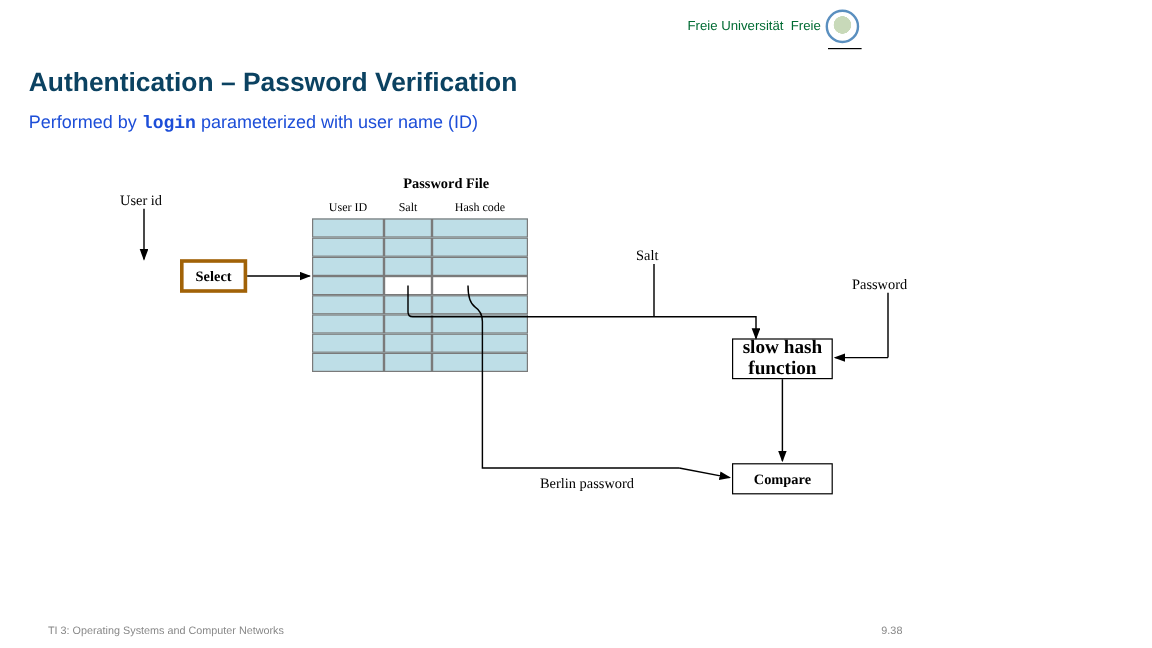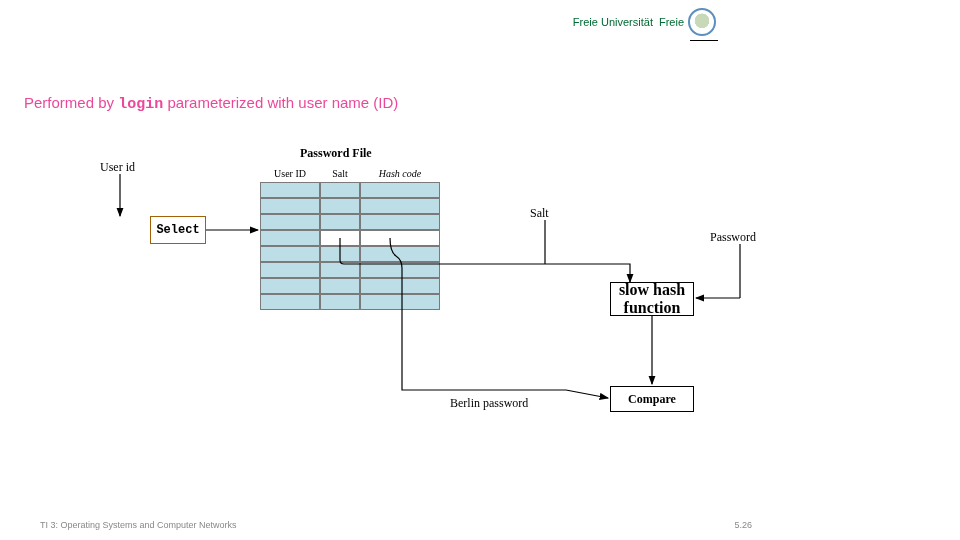--- a/index.html
+++ b/index.html
@@ -8,41 +8,41 @@
 
   
   .logo-wrap { position: absolute; top: 8px; right: 60px; display: flex; align-items: center; gap: 4px; }
   .logo-rule { position: absolute; top: 40px; right: 58px; left: 690px; height: 1px; background: #000; }
   .logo-text { font-size: 11px; color: #006b33; display: flex; align-items: center; gap: 3px; }
   .logo-swash { font-family: cursive; font-size: 14px; color: #006b33; }
   .seal { width: 28px; height: 28px; border-radius: 50%; border: 2px solid #5a8fbf; background: radial-gradient(circle at 50% 45%, #c8d9b9 0 40%, #fff 42% 100%); display:flex; align-items:center; justify-content:center; }
 
   
   .title { position: absolute; top: 56px; left: 24px; font-size: 22px; font-weight: 700; color: #0b4261; }
-  .subtitle { position: absolute; top: 94px; left: 24px; font-size: 15px; color: #ec4899; }
+  .subtitle { position: absolute; top: 94px; left: 24px; font-size: 15px; color: #1d4ed8; }
   .subtitle .mono { font-family: "Courier New", monospace; font-weight: 700; }
 
   
   .diagram { position: absolute; top: 140px; left: 90px; width: 700px; height: 340px; }
   .lbl { position: absolute; font-size: 12px; font-family: "Times New Roman", serif; white-space: nowrap; }
-  .lbl.bold { font-weight: 700; }
+  .lbl.bold { font-weight: 700; margin-left: 36px; }
 
   
   .pfile { position: absolute; left: 170px; top: 28px; width: 180px; }
   .pfile-row { display: flex; height: 16px; }
   .pfile-cell { border: 1px solid #7a7a7a; background: #bedee7; }
   .c-id   { width: 60px; border-right: 1px solid #7a7a7a; }
   .c-salt { width: 40px; border-right: 1px solid #7a7a7a; }
-  .c-hash { width: 80px; font-style: italic; }
+  .c-hash { width: 80px; }
   .pfile .hdr { font-size: 10px; font-family: "Times New Roman", serif; text-align: center; background: #fff; border: none; }
   .pfile .body .pfile-row:nth-child(4) .c-salt { background: #fff; }
   .pfile .body .pfile-row:nth-child(4) .c-hash { background: #fff; }
 
   
-  .select-box { position: absolute; left: 60px; top: 76px; width: 56px; height: 28px; border: 1px solid #a16207; display:flex; align-items:center; justify-content:center; font-size: 12px; font-weight: 700; font-family:Liberation Mono, monospace; }
+  .select-box { position: absolute; left: 60px; top: 76px; width: 56px; height: 28px; border: 3px solid #a16207; display:flex; align-items:center; justify-content:center; font-size: 12px; font-weight: 700; font-family:Liberation Serif, serif; }
 
   
   .hash-box { position: absolute; left: 520px; top: 142px; width: 84px; height: 34px; border: 1.5px solid #000; display:flex; align-items:center; justify-content:center; font-size: 16px; font-weight: 700; font-family:"Times New Roman", serif; text-align:center; line-height:1.1; }
 
   
   .compare-box { position: absolute; left: 520px; top: 246px; width: 84px; height: 26px; border: 1.5px solid #000; display:flex; align-items:center; justify-content:center; font-size: 12px; font-weight: 700; font-family:"Times New Roman", serif; }
 
   
   svg.arrows { position:absolute; left:0; top:0; width:700px; height:340px; pointer-events:none; }
 
@@ -58,20 +58,21 @@
   <div class="logo-wrap">
     <span class="logo-text">
       <span>Freie Universität</span>
       <span class="logo-swash"></span>
       <span>Freie</span>
     </span>
     <span class="seal"></span>
   </div>
   <div class="logo-rule"></div>
 
+  <h1 class="title">Authentication – Password Verification</h1>
 
   <p class="subtitle">
     <span>Performed by </span><span class="mono">login</span><span> parameterized with user name (ID)</span>
   </p>
 
   <div class="diagram">
 
     <div class="lbl bold" style="left:210px; top:6px;">Password File</div>
     <div class="lbl" style="left:10px; top:20px;">User id</div>
     <div class="lbl" style="left:440px; top:66px;">Salt</div>
@@ -154,15 +155,15 @@
       <line x1="650" y1="158" x2="606" y2="158" stroke="#000" stroke-width="1.2" marker-end="url(#ah)"></line>
 
       <line x1="455" y1="80" x2="455" y2="124" stroke="#000" stroke-width="1.2"></line>
 
       <line x1="562" y1="176" x2="562" y2="244" stroke="#000" stroke-width="1.2" marker-end="url(#ah)"></line>
     </svg>
 
   </div>
 
   <div class="footer-left">TI 3: Operating Systems and Computer Networks</div>
-  <div class="footer-right">5.26</div>
+  <div class="footer-right">9.38</div>
 
 </div>
 
 </body></html>

